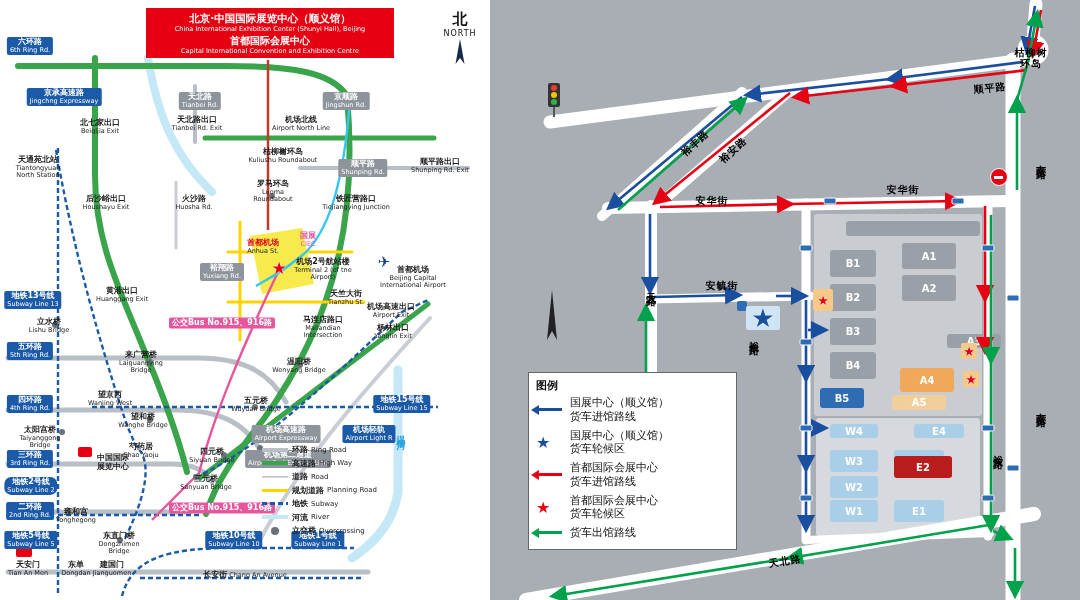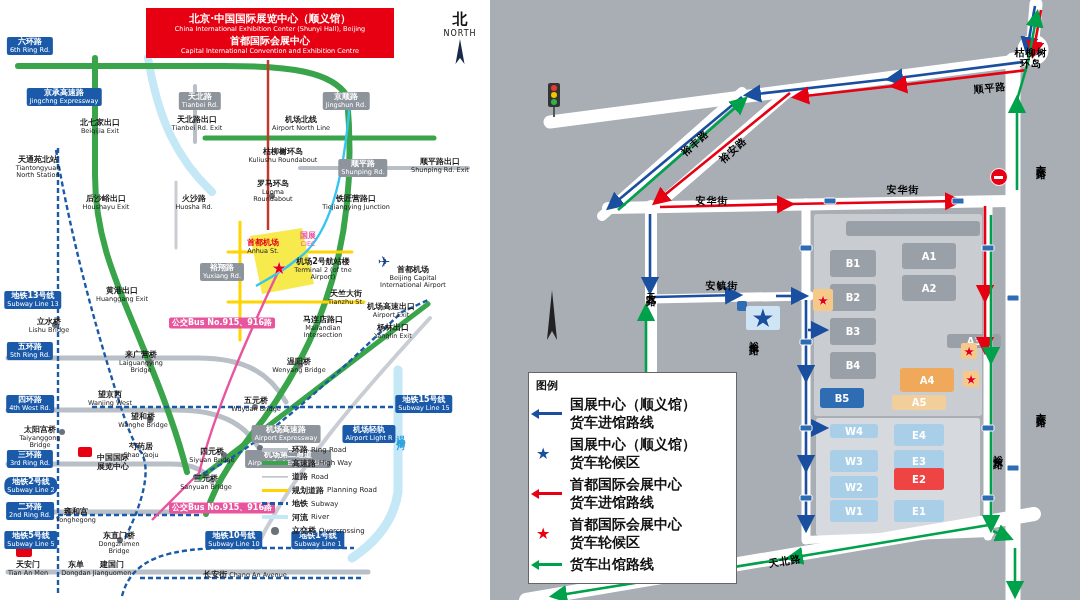--- a/index.html
+++ b/index.html
@@ -78,21 +78,21 @@
   .sw-drive{height:3px;background:#35c6f0}
   .lleg-row .zh{font-size:8px;font-weight:700;color:#222;margin-right:3px}
   .lleg-row .en{font-size:7px;color:#222}
 
   
   .rleg{position:absolute;left:38px;top:372px;width:209px;background:#fff;
     border:1px solid #666;z-index:6;padding:5px 7px 4px}
   .rleg-title{font-size:11px;font-weight:700;color:#111;margin-bottom:3px}
   .leg-row{display:flex;align-items:center;margin-bottom:5px}
   .leg-ic{width:34px;flex:0 0 34px;display:flex;justify-content:flex-start;align-items:center}
-  .leg-txt span{display:block;font-size:14px;font-weight:700;color:#111;line-height:1.25}
+  .leg-txt span{display:block;font-size:11px;font-weight:400;color:#111;line-height:1.25}
   .leg-txt span:empty{display:none}
   .la{display:inline-block;width:24px;height:3px;background:currentColor;position:relative;margin-left:2px}
   .la::before{content:"";position:absolute;left:-7px;top:-3.5px;width:0;height:0;
     border:5px solid transparent;border-left:none;border-right:8px solid currentColor}
   .la-blue{color:#1a4fa0}.la-red{color:#e60012}.la-green{color:#00a14b}
   .ls::before{content:"★";font-size:16px;line-height:1}
   .ls{display:inline-block;text-shadow:0 0 1px #fff}
   .ls-blue{color:#1a4fa0}.ls-red{color:#e60012}
 
   
@@ -287,35 +287,35 @@
     <div class="map-label txt wrap" style="left: 141px; top: 363px; width: 52px;">
     <span class="zh">来广营桥</span>
       <span class="en">Laiguangying Bridge</span>
   </div>
     <div class="map-label txt" style="left: 299px; top: 366px;">
     <span class="zh">温阳桥</span>
       <span class="en">Wenyang Bridge</span>
   </div>
     <div class="map-label badge-blue" style="left: 30px; top: 404px;">
     <span class="zh">四环路</span>
-      <span class="en">4th West Rd.</span>
+      <span class="en">4th Ring Rd.</span>
   </div>
     <div class="map-label txt" style="left: 110px; top: 399px;">
     <span class="zh">望京西</span>
       <span class="en">Wanjing West</span>
   </div>
     <div class="map-label txt" style="left: 143px; top: 421px;">
     <span class="zh">望和桥</span>
       <span class="en">Wanghe Bridge</span>
   </div>
     <div class="map-label txt" style="left: 256px; top: 405px;">
     <span class="zh">五元桥</span>
       <span class="en">Wuyuan Bridge</span>
   </div>
-    <div class="map-label badge-blue" style="left: 424px; top: 404px;">
+    <div class="map-label badge-blue" style="left: 402px; top: 404px;">
     <span class="zh">地铁15号线</span>
       <span class="en">Subway Line 15</span>
   </div>
     <div class="map-label txt-river" style="left: 401px; top: 432px;">
     <span class="zh">温榆河</span>
   </div>
     <div class="map-label txt wrap" style="left: 40px; top: 438px; width: 54px;">
     <span class="zh">太阳宫桥</span>
       <span class="en">Taiyanggong Bridge</span>
   </div>
@@ -499,33 +499,33 @@
     </div>
     <div class="hall" style="left: 410px; top: 368px; width: 54px; height: 24px; background: rgb(240, 169, 90);">
       <span>A4</span>
     </div>
     <div class="hall" style="left: 402px; top: 395px; width: 54px; height: 15px; background: rgb(242, 207, 154);">
       <span>A5</span>
     </div>
     <div class="hall" style="left: 340px; top: 424px; width: 48px; height: 14px; background: rgb(169, 207, 232);">
       <span>W4</span>
     </div>
-    <div class="hall" style="left: 404px; top: 424px; width: 50px; height: 22px; background: rgb(169, 207, 232);">
+    <div class="hall" style="left: 424px; top: 424px; width: 50px; height: 14px; background: rgb(169, 207, 232);">
       <span>E4</span>
     </div>
     <div class="hall" style="left: 340px; top: 450px; width: 48px; height: 22px; background: rgb(169, 207, 232);">
       <span>W3</span>
     </div>
     <div class="hall" style="left: 404px; top: 450px; width: 50px; height: 22px; background: rgb(169, 207, 232);">
       <span>E3</span>
     </div>
     <div class="hall" style="left: 340px; top: 476px; width: 48px; height: 22px; background: rgb(169, 207, 232);">
       <span>W2</span>
     </div>
-    <div class="hall" style="left: 404px; top: 468px; width: 50px; height: 22px; background: #ef4444;">
+    <div class="hall" style="left: 404px; top: 456px; width: 58px; height: 22px; background: #b91c1c;">
       <span>E2</span>
     </div>
     <div class="hall" style="left: 340px; top: 500px; width: 48px; height: 22px; background: rgb(169, 207, 232);">
       <span>W1</span>
     </div>
     <div class="hall" style="left: 404px; top: 500px; width: 50px; height: 22px; background: rgb(169, 207, 232);">
       <span>E1</span>
     </div>
 
   <svg class="layer" width="590" height="600" viewBox="0 0 590 600">

